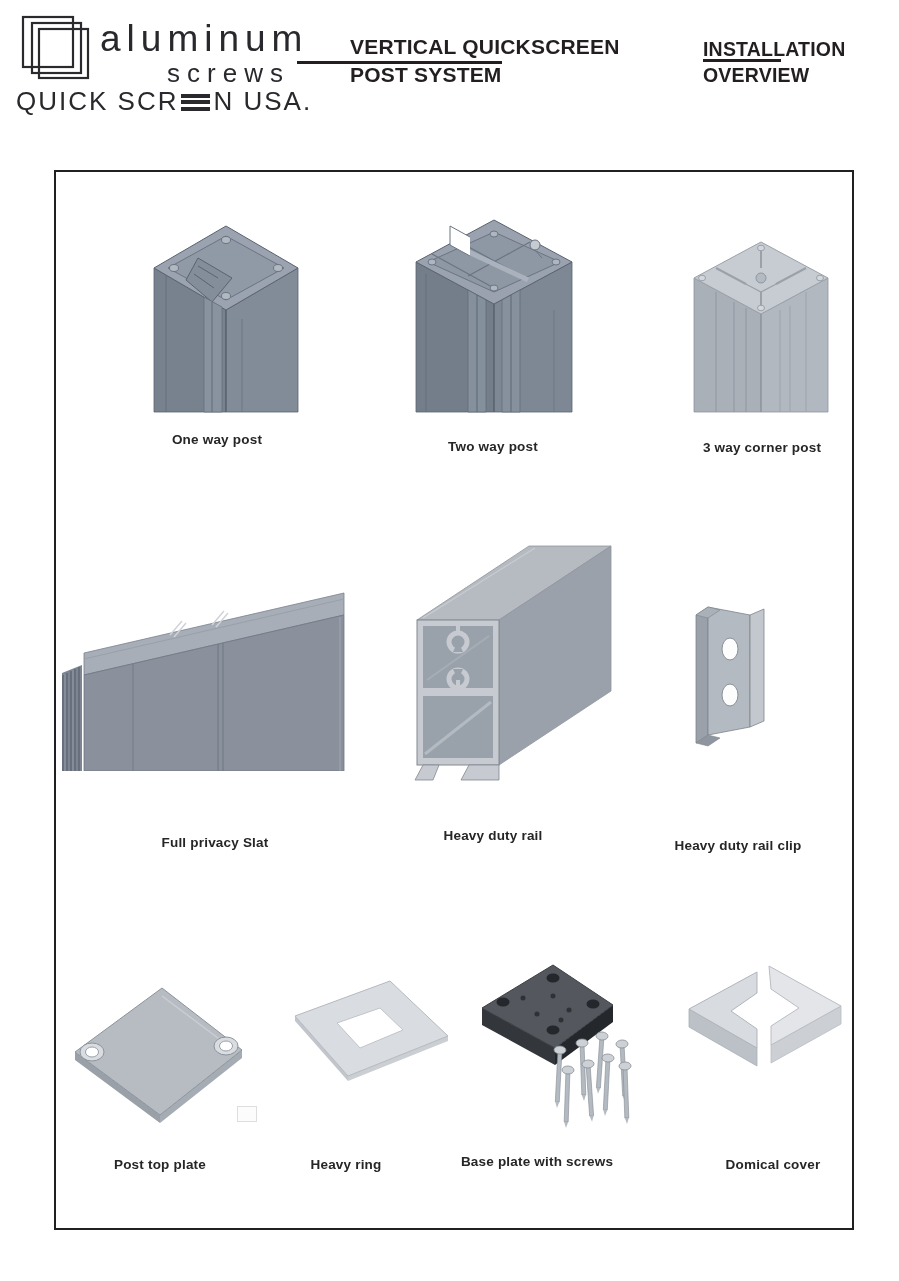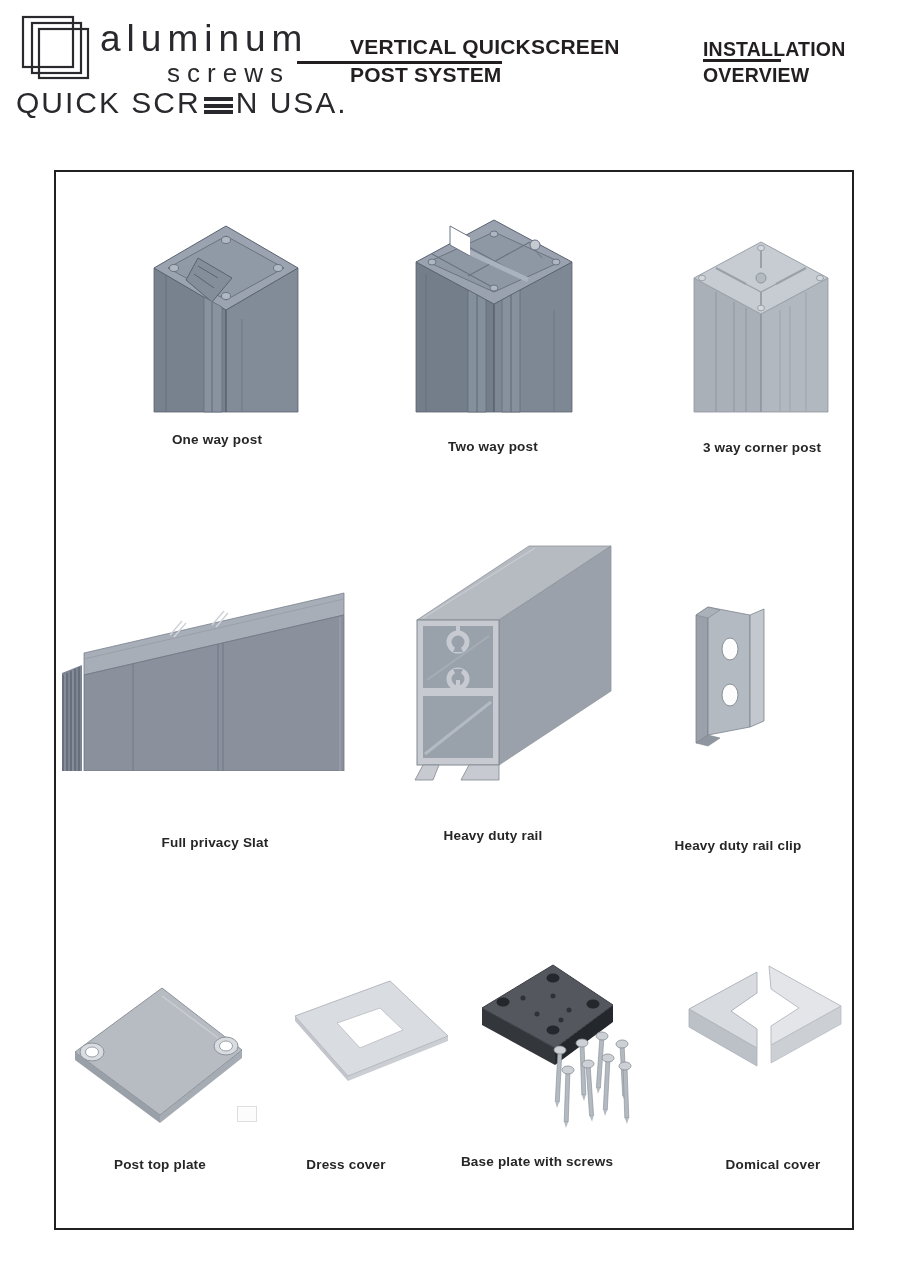--- a/index.html
+++ b/index.html
@@ -5,21 +5,21 @@
   html,body{margin:0;padding:0;background:#ffffff;}
   #page{position:relative;width:899px;height:1281px;background:#ffffff;overflow:hidden;
         font-family:"Liberation Sans",sans-serif;color:#231f20;}
 
   
   .logo-squares{position:absolute;left:16px;top:10px;}
   .brand-aluminum{position:absolute;left:100px;top:18px;width:192px;font-size:37px;
       letter-spacing:6px;font-weight:400;color:#29292d;text-align:center;white-space:nowrap;}
   .brand-outlet{position:absolute;left:100px;top:58px;width:190px;font-size:26px;
       letter-spacing:7px;font-weight:400;color:#29292d;text-align:right;}
-  .brand-screen{position:absolute;left:16px;top:86px;font-size:30px;letter-spacing:2px;
+  .brand-screen{position:absolute;left:16px;top:86px;font-size:26px;letter-spacing:2px;
       font-weight:500;color:#29292d;white-space:nowrap;}
   .ebars{display:inline-block;width:29px;height:17px;margin:0 3px;vertical-align:-1px;
       background:linear-gradient(#29292d 0 4px,transparent 4px 6.5px,#29292d 6.5px 10.5px,
                  transparent 10.5px 13px,#29292d 13px 17px);}
   .title-block{position:absolute;left:350px;top:33px;font-size:21px;font-weight:700;
       line-height:27.5px;letter-spacing:.2px;color:#231f20;}
   .right-block{position:absolute;left:703px;top:36px;font-size:19.5px;font-weight:700;
       line-height:26px;letter-spacing:.2px;color:#231f20;}
   .rule{position:absolute;background:#231f20;height:2.5px;}
   .rule1{left:297px;top:61px;width:205px;}
@@ -210,21 +210,21 @@
     <div class="plabel l7">Post top plate</div>
   </div>
 
   <div class="figure">
     <svg class="art p8" viewBox="0 0 168 112">
       <polygon points="5,41 58,101 58,106 5,46" fill="#c2c6cc"></polygon>
       <polygon points="58,101 158,61 158,66 58,106" fill="#cbcfd4"></polygon>
       <polygon points="100,6 158,61 58,101 5,41" fill="#d9dce0" stroke="#b5b9bf" stroke-width="1"></polygon>
       <polygon points="90,33 113,55 70,73 47,48" fill="#ffffff" stroke="#c0c4ca" stroke-width="1"></polygon>
     </svg>
-    <div class="plabel l8">Dress cover</div>
+    <div class="plabel l8">Heavy ring</div>
   </div>
 
   <div class="figure">
     <svg class="art p9" viewBox="0 0 178 185">
       <polygon points="17,50 90,90 90,107 17,67" fill="#33363b"></polygon>
       <polygon points="90,90 148,47 148,64 90,107" fill="#24272b"></polygon>
       <polygon points="88,7 148,47 90,90 17,50" fill="#54575d" stroke="#3b3e43" stroke-width="1"></polygon>
       <ellipse cx="38" cy="44" rx="6.5" ry="4.5" fill="#24272b"></ellipse>
       <ellipse cx="88" cy="20" rx="6.5" ry="4.5" fill="#24272b"></ellipse>
       <ellipse cx="128" cy="46" rx="6.5" ry="4.5" fill="#24272b"></ellipse>

